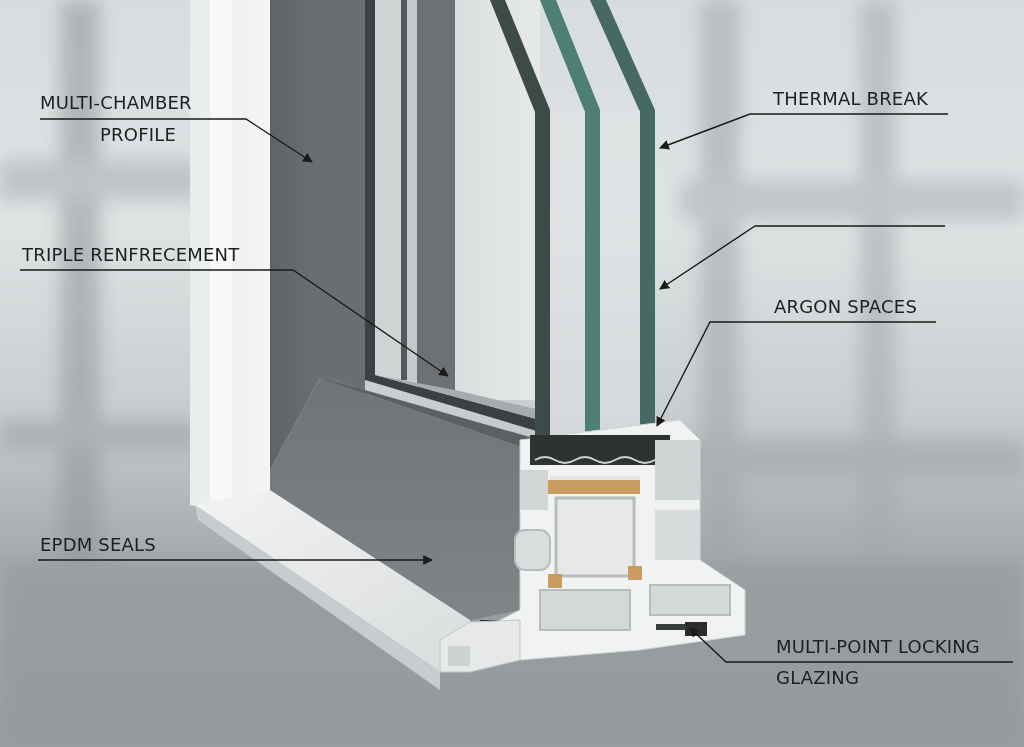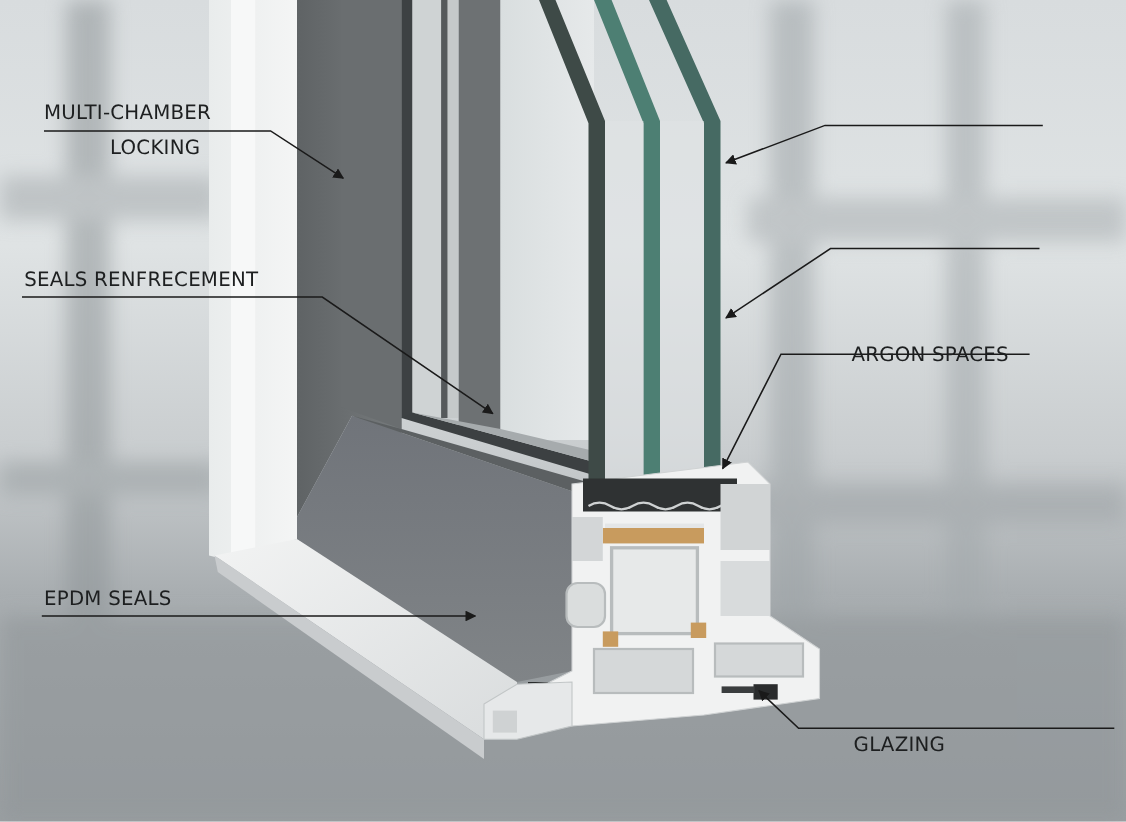--- a/index.html
+++ b/index.html
@@ -129,19 +129,21 @@
       <polyline points="20,270 293,270 448,376" marker-end="url(#arr)"></polyline>
       <polyline points="38,560 432,560" marker-end="url(#arr)"></polyline>
       <polyline points="948,114 750,114 660,148" marker-end="url(#arr)"></polyline>
       <polyline points="945,226 755,226 660,289" marker-end="url(#arr)"></polyline>
       <polyline points="936,322 710,322 657,426" marker-end="url(#arr)"></polyline>
       <polyline points="1013,662 726,662 690,628" marker-end="url(#arr)"></polyline>
     </g>
   </svg>
 
   <div class="label" style="left:40px; top:92px;">MULTI-CHAMBER</div>
-  <div class="label" style="left:100px; top:124px;">LOCKING</div>
-  <div class="label" style="left:22px; top:244px;">SEALS RENFRECEMENT</div>
+  <div class="label" style="left:100px; top:124px;">PROFILE</div>
+  <div class="label" style="left:22px; top:244px;">TRIPLE RENFRECEMENT</div>
   <div class="label" style="left:40px; top:534px;text-align:center;">EPDM SEALS</div>
-  <div class="label" style="left:774px; top:296px;margin-top:16px;">ARGON SPACES</div>
+  <div class="label" style="left:773px; top:88px;">THERMAL BREAK</div>
+  <div class="label" style="left:774px; top:296px;">ARGON SPACES</div>
+  <div class="label" style="left:776px; top:636px;">MULTI-POINT LOCKING</div>
   <div class="label" style="left:776px; top:667px;">GLAZING</div>
 
 </div>
 
 </body></html>

